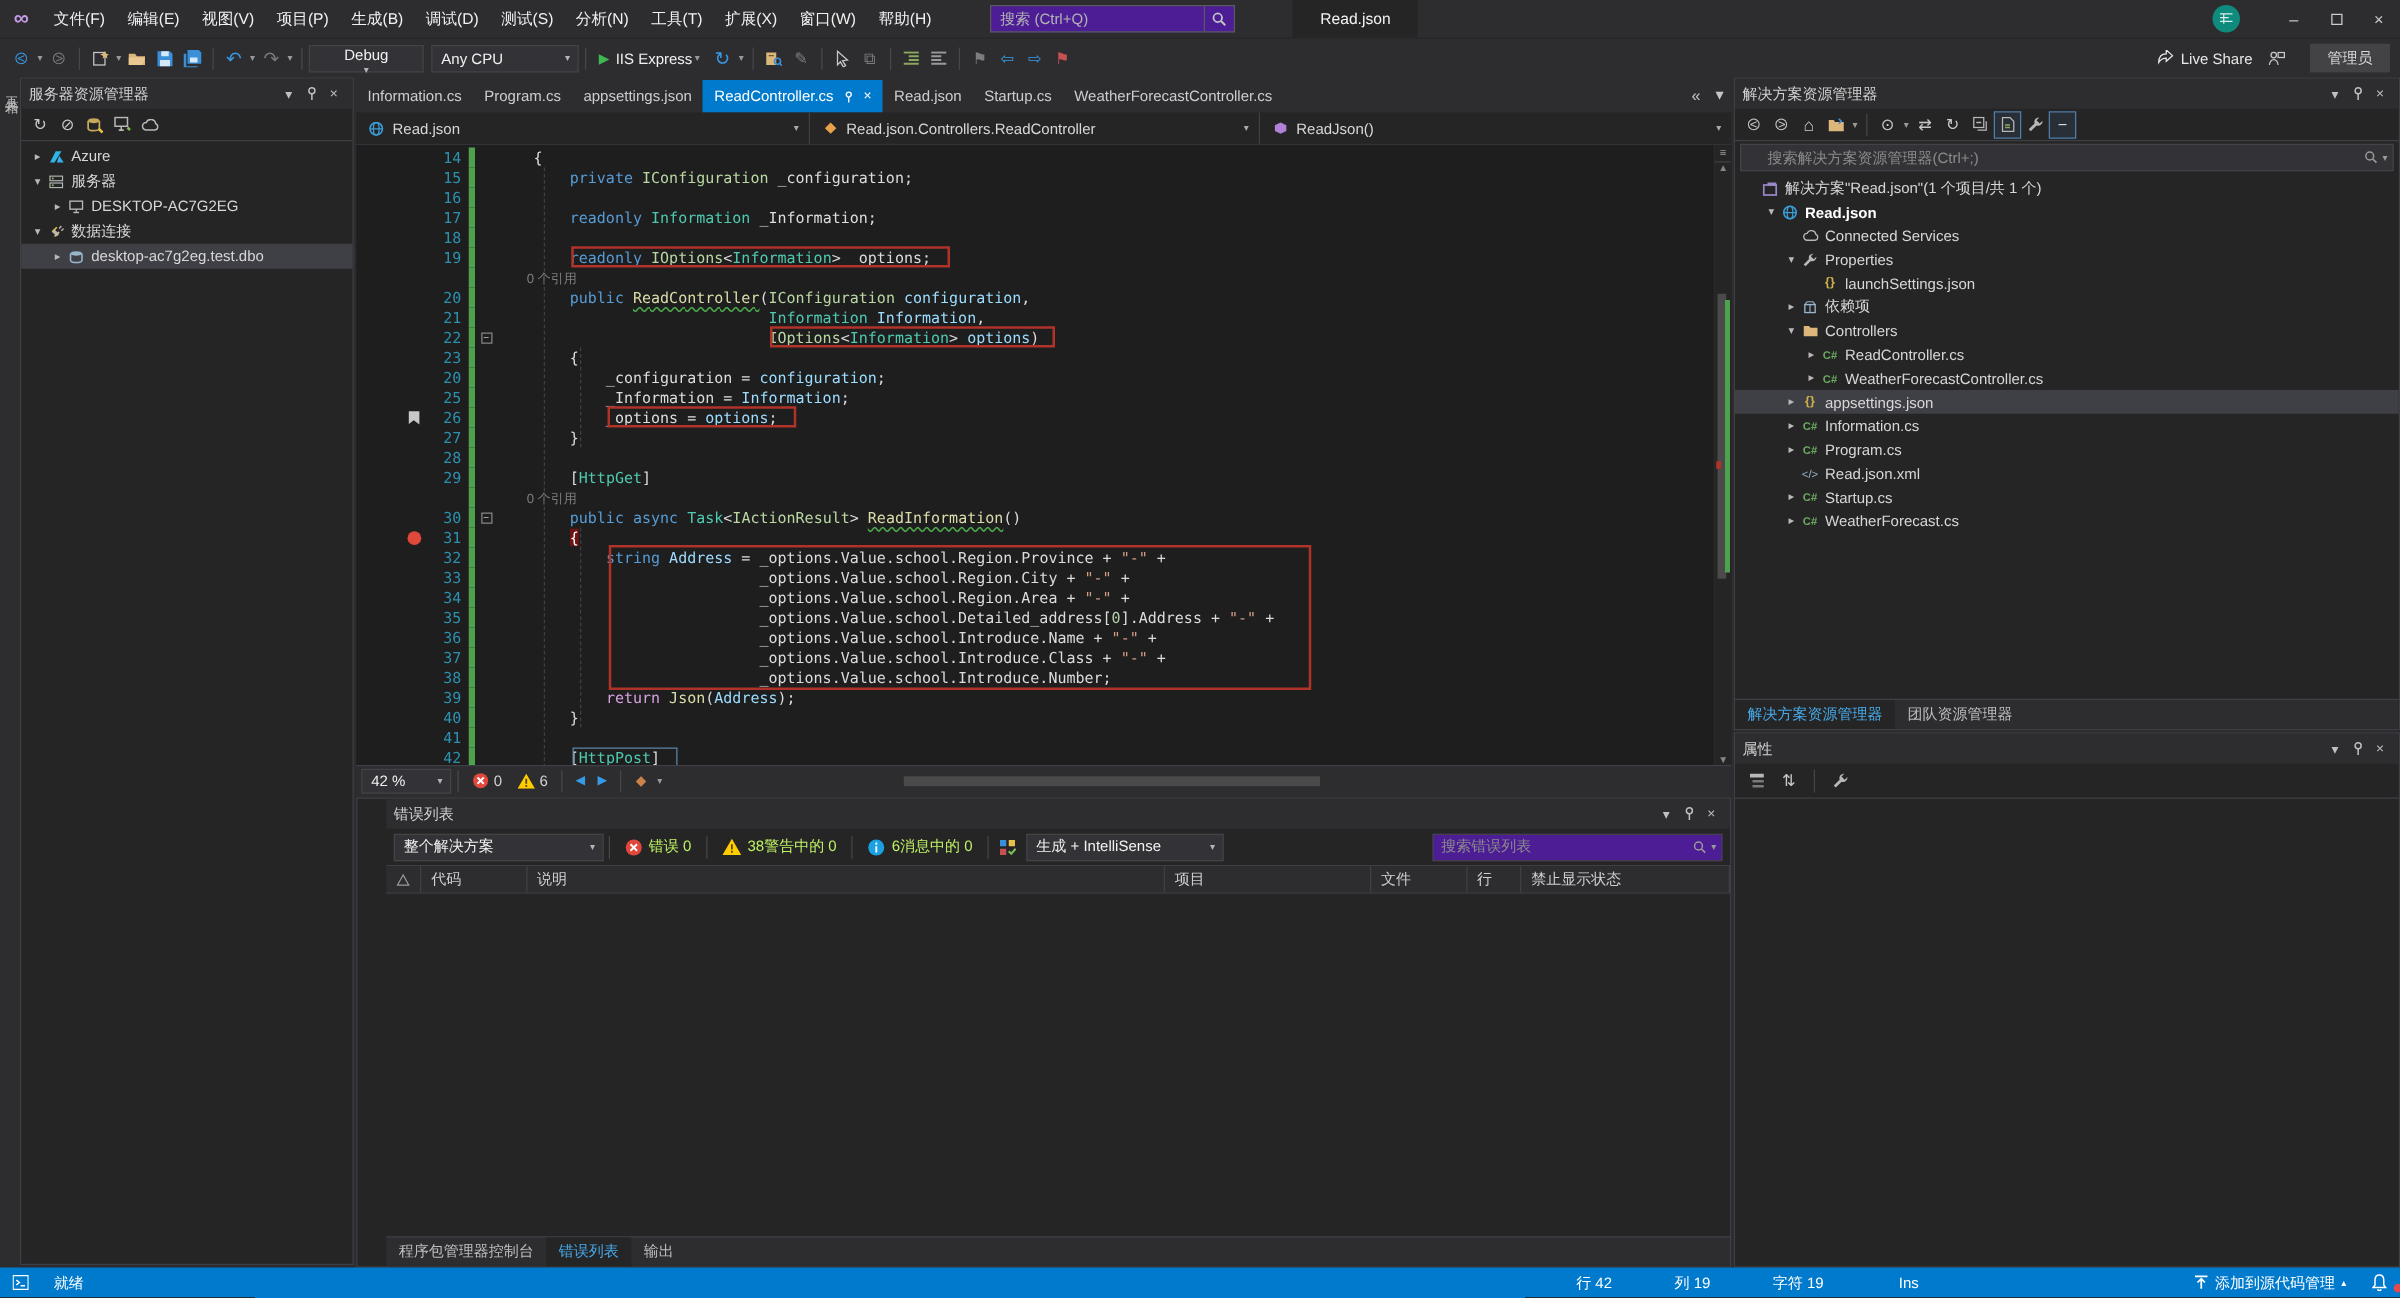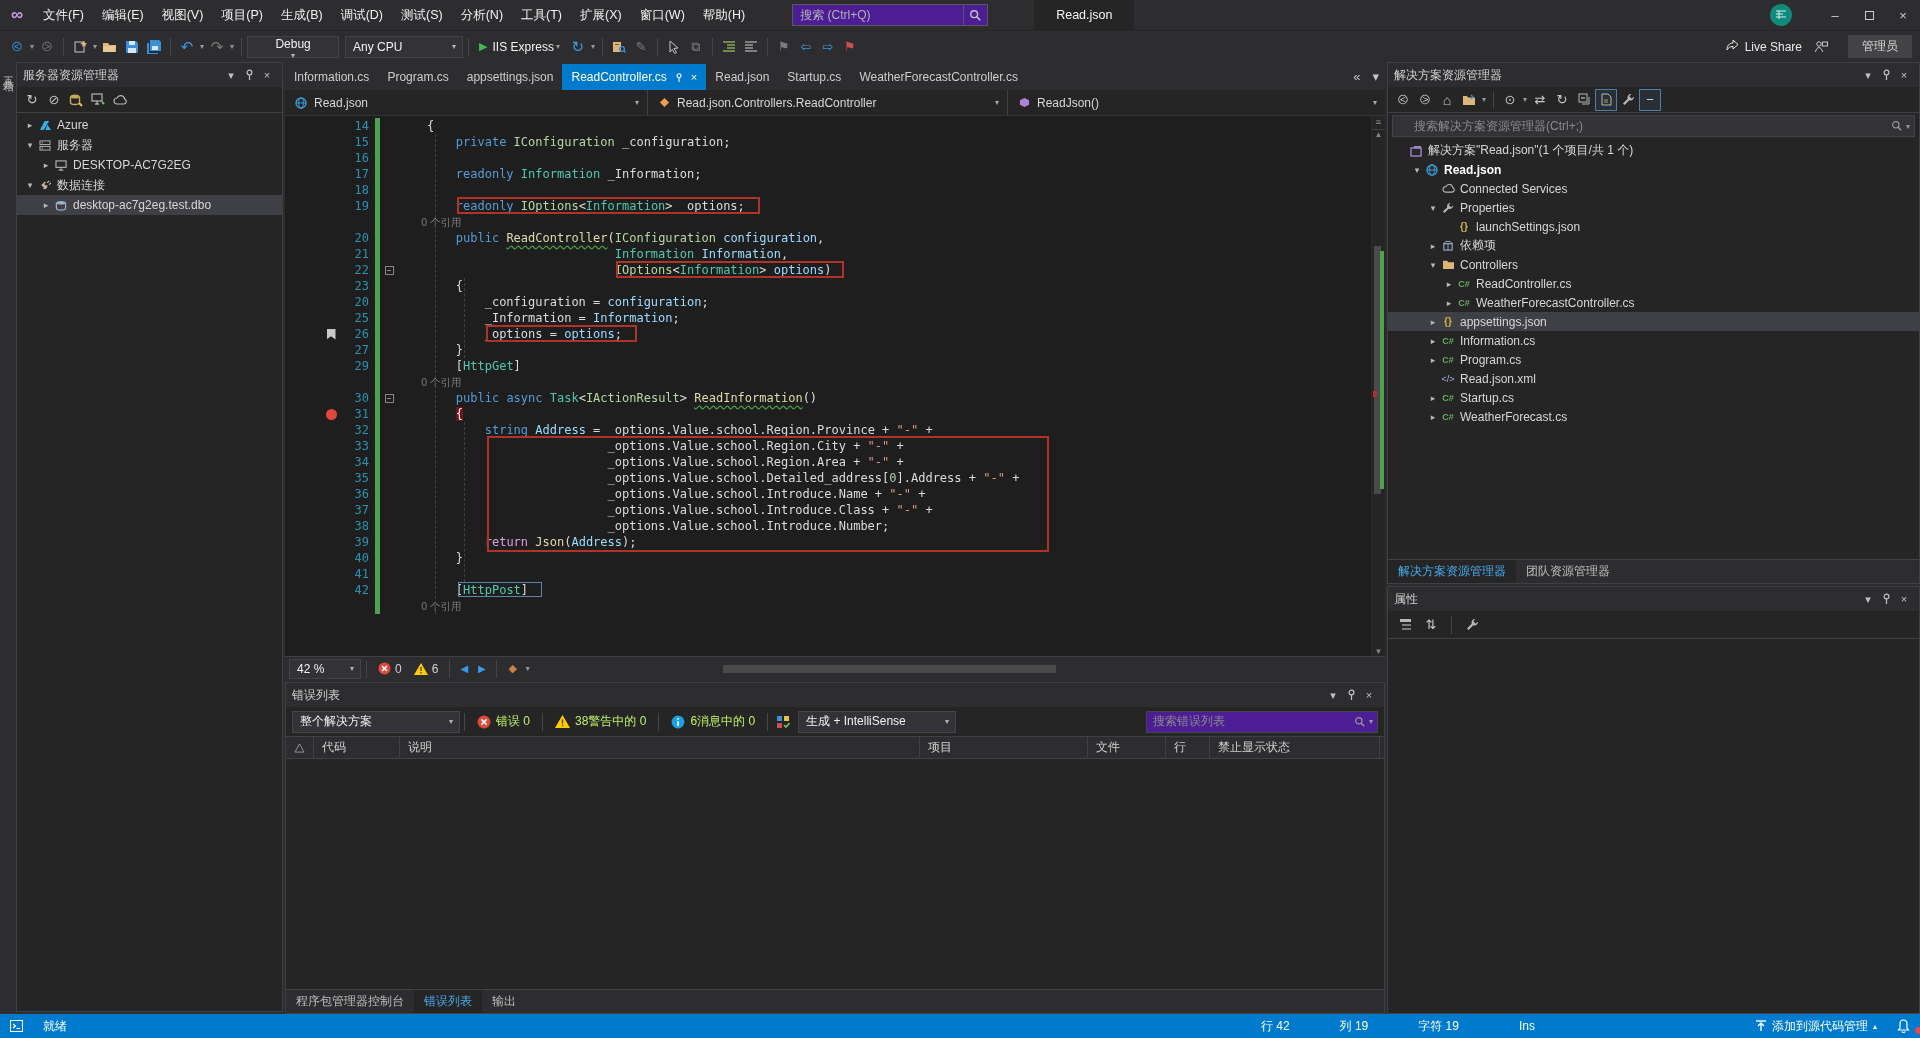--- a/index.html
+++ b/index.html
@@ -104,21 +104,21 @@
 
   .ebottom { height:24px; background:#2d2d30; border-top:1px solid #3f3f46; display:flex; align-items:center; padding:0 4px; flex:none; }
   .zoomc { width:72px; height:20px; }
   .ind { display:flex; align-items:center; color:#d2d2d2; padding:0 6px; }
   .ind .num { margin-left:4px; }
   .navarr { color:#379ae5; font-size:10px; padding:0 5px; }
   .hscroll { flex:1; height:10px; margin:0 8px; background:#2d2d30; position:relative; }
   .hthumb { position:absolute; top:1px; height:8px; left:22%; width:40%; background:#4a4a4a; }
 
   
-  .errpanel { height:332px; margin-top:2px; flex:none; }
+  .errpanel { height:376px; margin-top:2px; flex:none;padding-left:23px; }
   .etoolbar { height:30px; display:flex; align-items:center; padding:0 6px; gap:4px; border-bottom:1px solid #3f3f46; flex:none; }
   .etb-btn { display:flex; align-items:center; gap:5px; height:24px; padding:0 8px; color:#bef264; }
   .etb-sep { width:1px; height:18px; background:#46464a; }
   .esearch { margin-left:auto; width:232px; height:22px; background:#4c1d95; border:1px solid #434346; display:flex; align-items:center; }
   .esearch .ph { flex:1; padding-left:6px; color:#8a8a8a; }
   .ehead { height:22px; display:flex; align-items:stretch; background:#2d2d30; border-bottom:1px solid #3f3f46; color:#cfcfcf; flex:none; }
   .ehc { display:flex; align-items:center; padding:0 8px; border-right:1px solid #3f3f46; white-space:nowrap; }
   .ebody { flex:1; background:#252526; }
   .ptabs { height:24px; display:flex; align-items:center; background:#2d2d30; border-top:1px solid #3f3f46; flex:none; }
   .ptab { height:100%; display:flex; align-items:center; padding:0 10px; color:#bdbdbd; white-space:nowrap; }
@@ -566,20 +566,27 @@
             </div>
             <div class="code-row">
               <span class="cmargin"></span>
               <span class="clnum">27</span>
               <span class="cchg"></span>
               <span class="cfold"></span>
               <pre class="cpre"><span class="tkn-pl">        }</span></pre>
             </div>
             <div class="code-row">
               <span class="cmargin"></span>
+              <span class="clnum">28</span>
+              <span class="cchg"></span>
+              <span class="cfold"></span>
+              <pre class="cpre"></pre>
+            </div>
+            <div class="code-row">
+              <span class="cmargin"></span>
               <span class="clnum">29</span>
               <span class="cchg"></span>
               <span class="cfold"></span>
               <pre class="cpre"><span class="tkn-pl">        [</span><span class="tkn-ty">HttpGet</span><span class="tkn-pl">]</span></pre>
             </div>
             <div class="code-row">
               <span class="cmargin"></span>
               <span class="clnum"></span>
               <span class="cchg"></span>
               <span class="cfold"></span>

